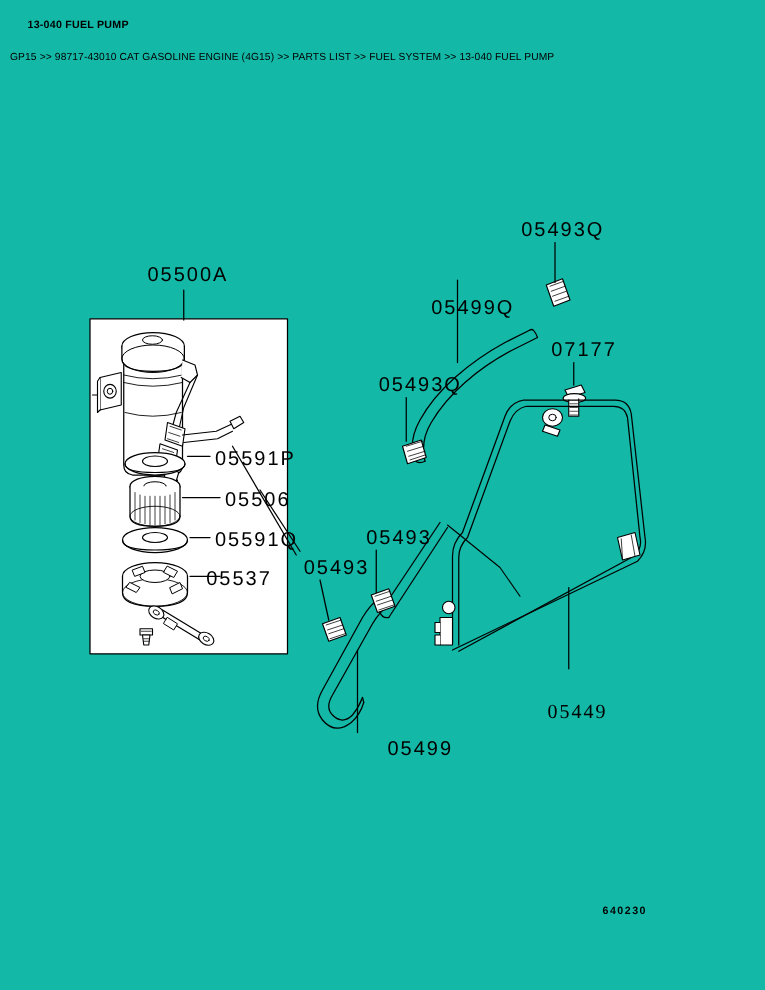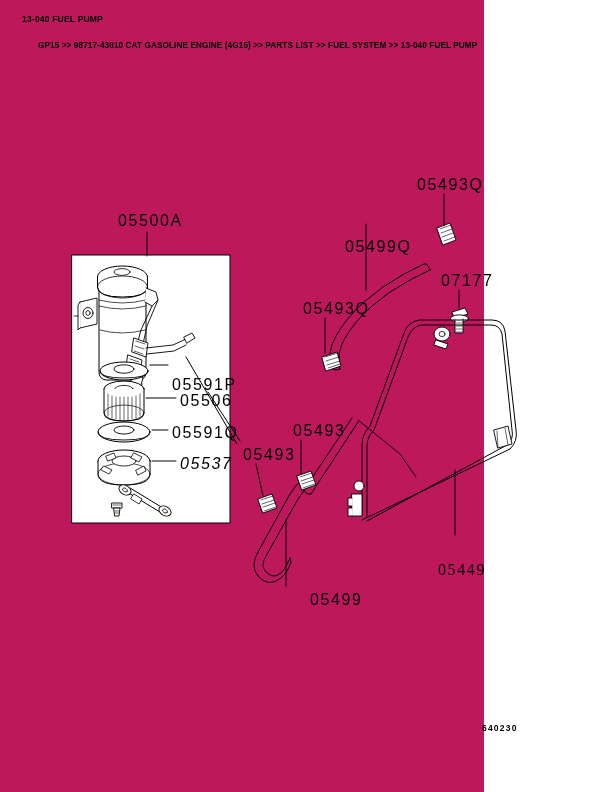--- a/index.html
+++ b/index.html
@@ -12,39 +12,39 @@
     width: 612px;
     height: 792px;
     position: relative;
     font-family: "Liberation Sans", sans-serif;
     color: #000000;
     overflow: hidden;
   }
   #page {
     position: absolute;
     left: 0; top: 0;
-    width: 484px;
+    width: 612px;
     height: 792px;
-    background: #be185d;
+    background: #14b8a6;
   }
   .hdr-title {
     position: absolute;
     left: 22px;
     top: 14px;
     font-size: 8.5px;
     font-weight: bold;
     letter-spacing: 0.2px;
     white-space: nowrap;
   }
   .hdr-crumb {
     position: absolute;
-    left: 38px;
+    left: 8px;
     top: 41px;
     font-size: 8.2px;
-    font-weight: bold;
+    font-weight: normal;
     letter-spacing: 0.1px;
     white-space: nowrap;
   }
   .footer-code {
     position: absolute;
     left: 482px;
     top: 723px;
     font-size: 8.5px;
     font-weight: bold;
     letter-spacing: 1.2px;
@@ -319,24 +319,24 @@
         <path d="M264,511 L276,507" stroke-width="0.6"></path>
       </g>
       <line x1="256" y1="464" x2="263" y2="496"></line>
 
       <line x1="286" y1="520" x2="286" y2="586"></line>
 
     </g>
   </svg>
 
   <div class="lbl" style="left:118px; top:212px;">05500A</div>
-  <div class="lbl" style="left:172px; top:359px;margin-top:17px;">05591P</div>
+  <div class="lbl" style="left:172px; top:359px;">05591P</div>
   <div class="lbl" style="left:180px; top:392px;">05506</div>
   <div class="lbl" style="left:172px; top:424px;">05591Q</div>
-  <div class="lbl" style="left:180px; top:455px;font-style:italic;">05537</div>
+  <div class="lbl" style="left:165px; top:455px;">05537</div>
   <div class="lbl" style="left:243px; top:446px;">05493</div>
   <div class="lbl" style="left:293px; top:422px;">05493</div>
   <div class="lbl" style="left:264px; top:591px;margin-left:46px;">05499</div>
   <div class="lbl" style="left:303px; top:300px;">05493Q</div>
   <div class="lbl" style="left:345px; top:206px;margin-top:32px;">05499Q</div>
   <div class="lbl" style="left:417px; top:176px;">05493Q</div>
   <div class="lbl" style="left:441px; top:272px;">07177</div>
   <div class="lbl" style="left:438px; top:561px;font-family:Liberation Serif, serif;">05449</div>
 
   <div class="footer-code">640230</div>

